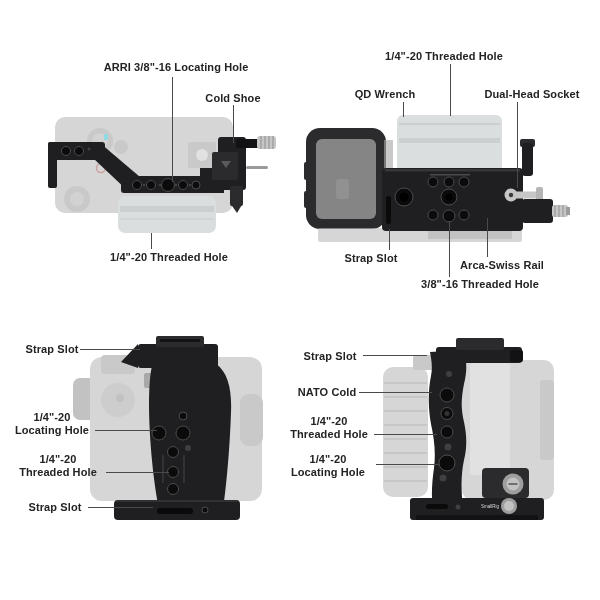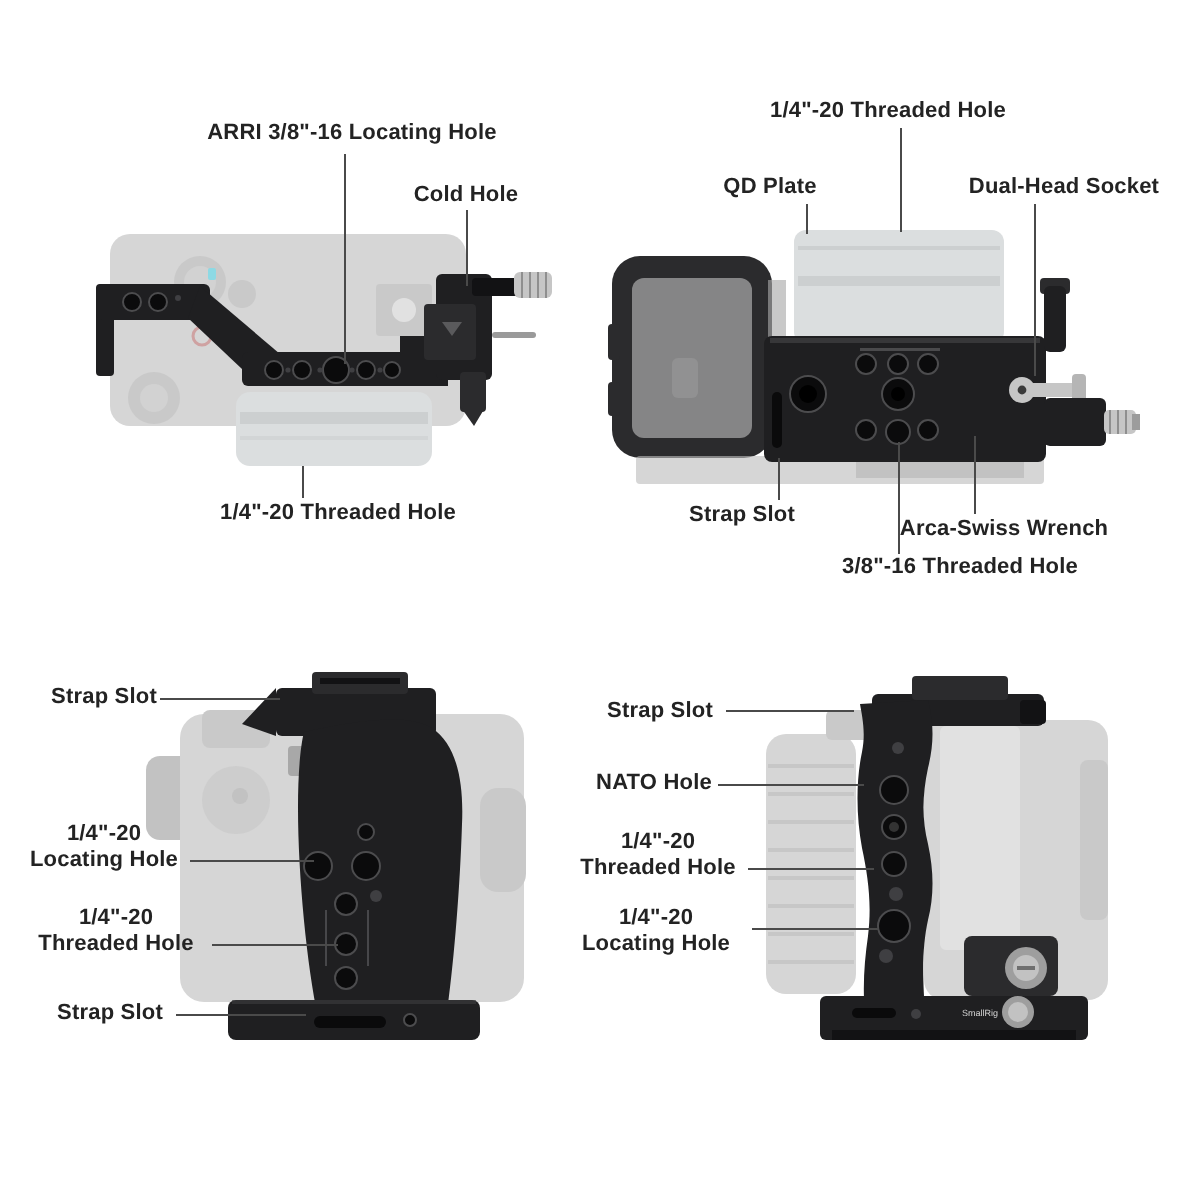--- a/index.html
+++ b/index.html
@@ -215,43 +215,43 @@
   <div class="leader h" style="left:80px;top:349px;width:60px"></div>
   <div class="leader h" style="left:95px;top:430px;width:62px"></div>
   <div class="leader h" style="left:106px;top:472px;width:63px"></div>
   <div class="leader h" style="left:88px;top:507px;width:65px"></div>
   <div class="leader h" style="left:363px;top:355px;width:64px"></div>
   <div class="leader h" style="left:359px;top:392px;width:73px"></div>
   <div class="leader h" style="left:374px;top:434px;width:63px"></div>
   <div class="leader h" style="left:376px;top:464px;width:63px"></div>
 
   <div class="label" style="left:176px;top:67px">ARRI 3/8"-16 Locating Hole</div>
-  <div class="label" style="left:233px;top:98px">Cold Hole</div>
+  <div class="label" style="left:233px;top:98px">Cold Shoe</div>
   <div class="label" style="left:169px;top:257px">1/4"-20 Threaded Hole</div>
 
   <div class="label" style="left:444px;top:56px">1/4"-20 Threaded Hole</div>
-  <div class="label" style="left:385px;top:94px">QD Plate</div>
+  <div class="label" style="left:385px;top:94px">QD Wrench</div>
   <div class="label" style="left:532px;top:94px">Dual-Head Socket</div>
   <div class="label" style="left:371px;top:258px">Strap Slot</div>
-  <div class="label" style="left:502px;top:265px">Arca-Swiss Wrench</div>
+  <div class="label" style="left:502px;top:265px">Arca-Swiss Rail</div>
   <div class="label" style="left:480px;top:284px">3/8"-16 Threaded Hole</div>
 
   <div class="label" style="left:52px;top:349px">Strap Slot</div>
   <div class="label" style="left:52px;top:424px">
     <div>1/4"-20</div>
     <div>Locating Hole</div>
   </div>
   <div class="label" style="left:58px;top:466px">
     <div>1/4"-20</div>
     <div>Threaded Hole</div>
   </div>
   <div class="label" style="left:55px;top:507px">Strap Slot</div>
 
   <div class="label" style="left:330px;top:356px">Strap Slot</div>
-  <div class="label" style="left:327px;top:392px">NATO Hole</div>
+  <div class="label" style="left:327px;top:392px">NATO Cold</div>
   <div class="label" style="left:329px;top:428px">
     <div>1/4"-20</div>
     <div>Threaded Hole</div>
   </div>
   <div class="label" style="left:328px;top:466px">
     <div>1/4"-20</div>
     <div>Locating Hole</div>
   </div>
 
 </div>

